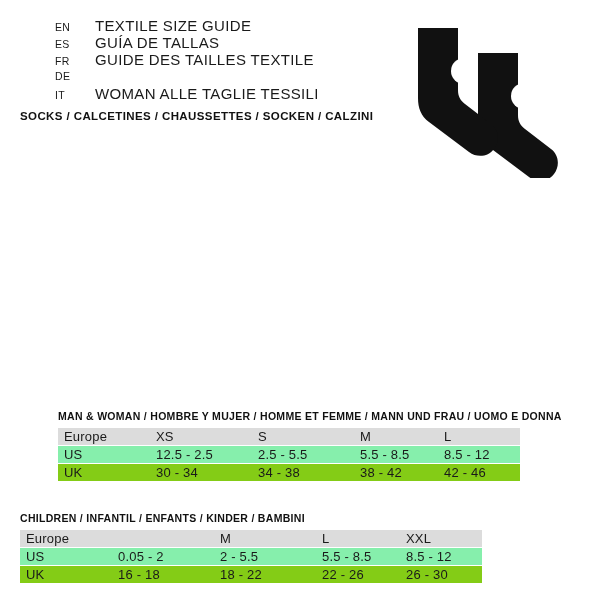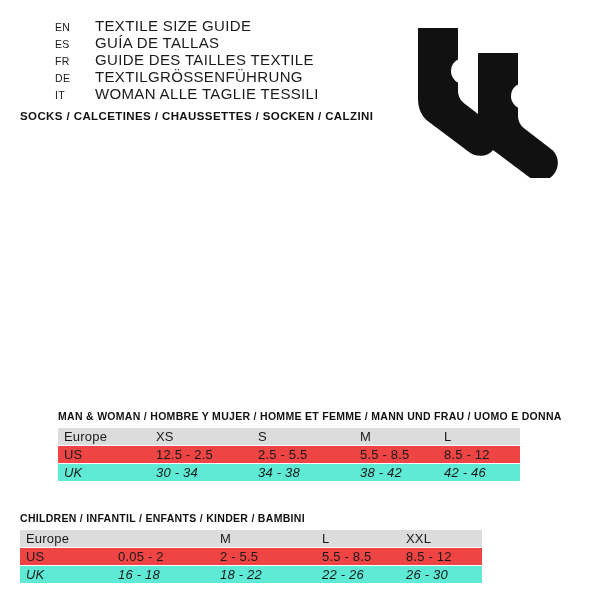--- a/index.html
+++ b/index.html
@@ -98,22 +98,22 @@
     font-size: 13px;
     font-weight: normal;
     text-align: left;
     padding: 0 0 0 6px;
     color: #1a1a1a;
     border-bottom: 1px solid #ffffff;
     letter-spacing: 0.2px;
     white-space: nowrap;
   }
   table.size-table tr.head td { background: #dcdcdc; }
-  table.size-table tr.band td { background: #5eead4; font-style: italic; }
-  table.size-table tr.plain td { background: #ef4444; }
+  table.size-table tr.band td { background: #84cc16; }
+  table.size-table tr.plain td { background: #86efac; }
 
   col.c0 { width: 92px; }
   col.c1 { width: 102px; }
   col.c2 { width: 102px; }
   col.c3 { width: 84px; }
   col.c4 { width: 82px; }
 </style>
 </head>
 <body>
 
@@ -127,21 +127,20 @@
     <div class="lang-row">
       <span class="lang-code">ES</span>
       <span class="lang-text">GUÍA DE TALLAS</span>
     </div>
     <div class="lang-row">
       <span class="lang-code">FR</span>
       <span class="lang-text">GUIDE DES TAILLES TEXTILE</span>
     </div>
     <div class="lang-row">
       <span class="lang-code">DE</span>
-      <span class="lang-text">TEXTILGRÖSSENFÜHRUNG</span>
     </div>
     <div class="lang-row">
       <span class="lang-code">IT</span>
       <span class="lang-text">WOMAN ALLE TAGLIE TESSILI</span>
     </div>
   </div>
 
   <div class="product-line">SOCKS / CALCETINES / CHAUSSETTES / SOCKEN / CALZINI</div>
 
   <div class="socks-art">

